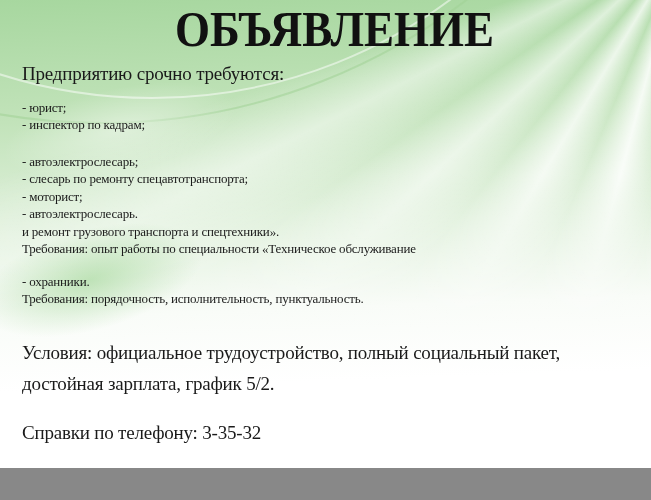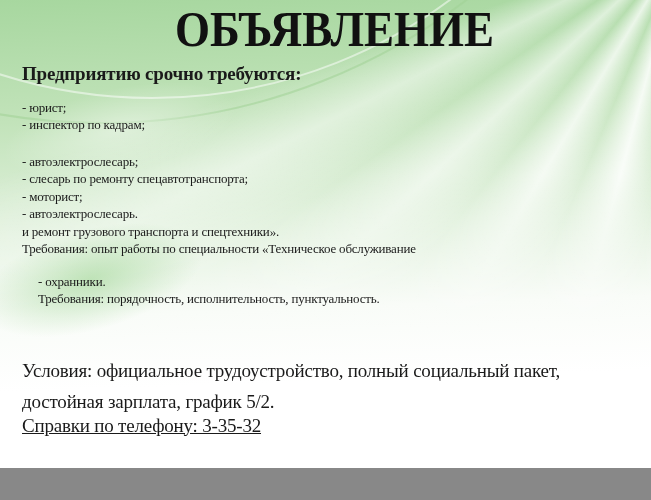--- a/index.html
+++ b/index.html
@@ -83,42 +83,42 @@
     text-align: center;
     transform: scaleX(0.9);
     transform-origin: 50% 50%;
     white-space: nowrap;
     color: #111111;
   }
   .intro {
     margin-top: 8px;
     font-size: 19px;
     line-height: 17.5px;
-    font-weight: bold;
+    font-weight: normal;
     letter-spacing: -0.2px;
     white-space: nowrap;
   }
   .group { font-size: 13px; line-height: 17.5px; letter-spacing: -0.2px; }
   .group div { white-space: nowrap; }
   .group-1 { margin-top: 16px; }
   .group-2 { margin-top: 19px; }
-  .group-3 { margin-top: 15px; margin-left: 16px; }
+  .group-3 { margin-top: 15px; }
   .conditions {
-    margin-top: 47px;
+    margin-top: 29px;
     font-size: 19px;
     line-height: 31px;
     letter-spacing: -0.2px;
   }
   .conditions div { white-space: nowrap; }
   .contact {
+    margin-top: 25px;
     font-size: 19px;
     line-height: 17.5px;
     letter-spacing: -0.2px;
     white-space: nowrap;
-    text-decoration: underline;
   }
 </style>
 </head>
 <body>
 
 <div class="slide">
 
   <div class="bg-layer bg-rays"></div>
   <div class="bg-layer bg-arc-a"></div>
   <div class="bg-layer bg-arc-b"></div>

